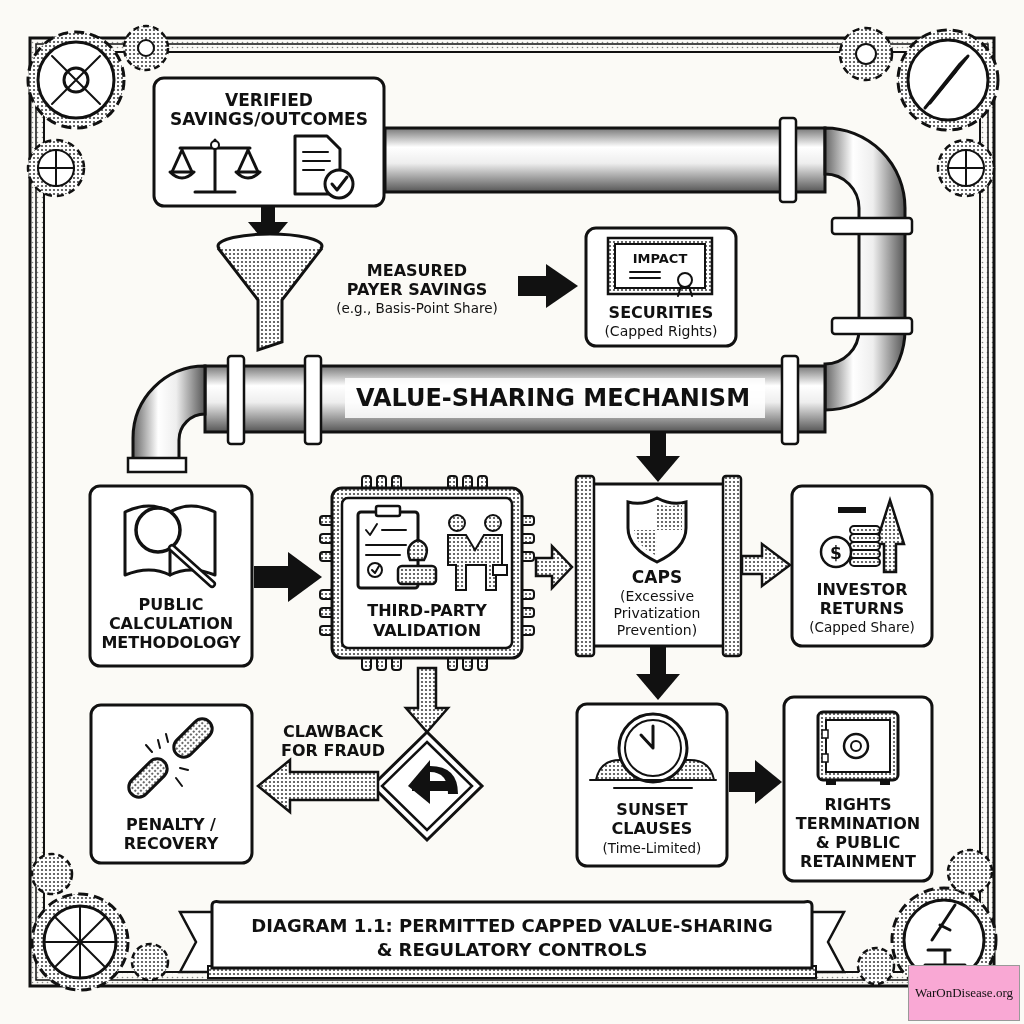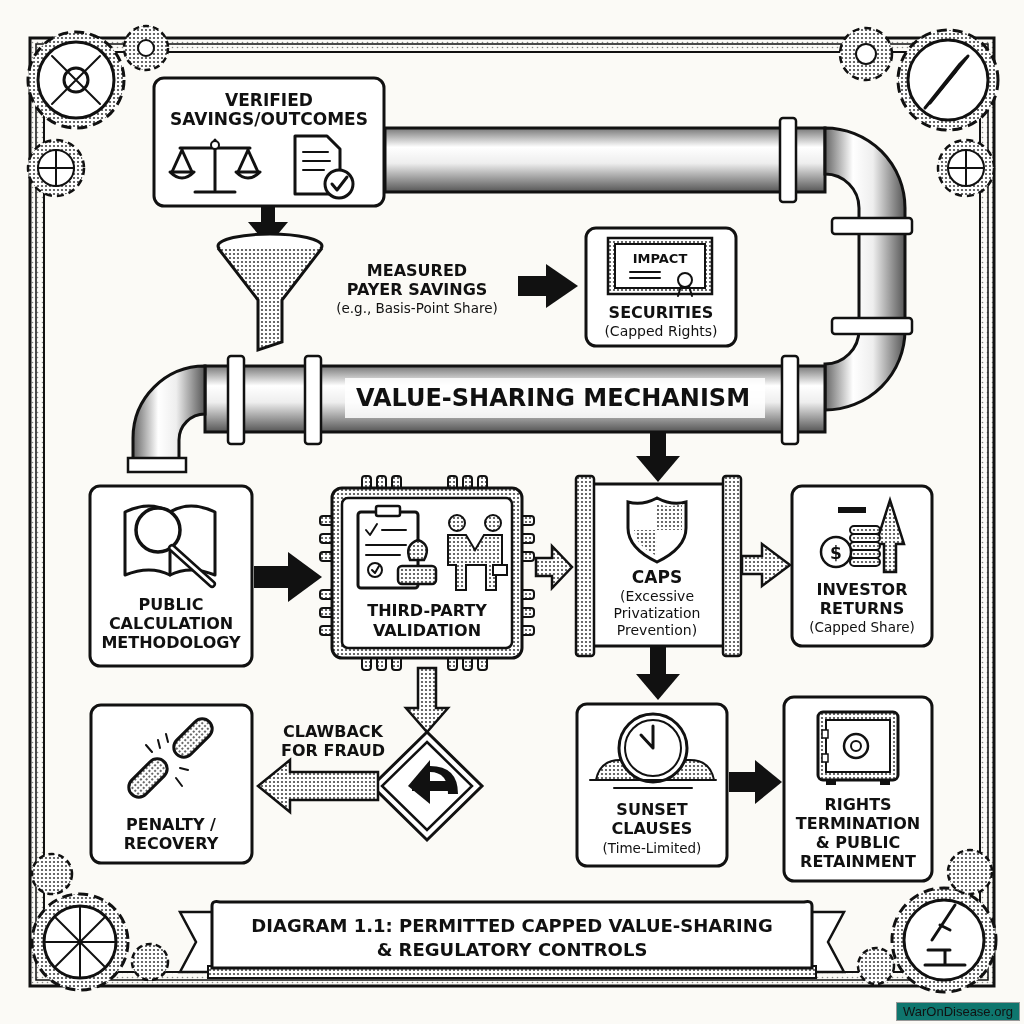--- a/index.html
+++ b/index.html
@@ -4,21 +4,21 @@
 <style>
   html,body{margin:0;padding:0;background:#fbfaf6;}
   body{width:1024px;height:1024px;position:relative;overflow:hidden;font-family:"DejaVu Sans","Liberation Sans",sans-serif;}
   svg{position:absolute;left:0;top:0;}
   .lbl{font-family:"DejaVu Sans","Liberation Sans",sans-serif;font-weight:bold;fill:#111;text-anchor:middle;}
   .sub{font-family:"DejaVu Sans","Liberation Sans",sans-serif;font-weight:normal;fill:#111;text-anchor:middle;}
   .box{fill:#fff;stroke:#111;stroke-width:3;}
   .ln{fill:none;stroke:#111;stroke-width:3;stroke-linecap:round;stroke-linejoin:round;}
   .thin{fill:none;stroke:#111;stroke-width:2;stroke-linecap:round;stroke-linejoin:round;}
   .blk{fill:#111;}
-  .watermark{position:absolute;right:4px;bottom:3px;background:#0f766e;border:1px solid #999;padding:1px 6px;font-family:Liberation Sans, sans-serif;font-size:13px;color:#111;}
+  .watermark{position:absolute;right:4px;bottom:3px;background:#f9a8d4;border:1px solid #999;padding:19px 6px;font-family:Liberation Serif, serif;font-size:13px;color:#111;}
 </style>
 </head>
 <body>
 
 <svg width="1024" height="1024" viewBox="0 0 1024 1024">
   <defs>
     <pattern id="dots" width="4" height="4" patternUnits="userSpaceOnUse">
       <rect width="4" height="4" fill="#fff"></rect>
       <circle cx="2" cy="2" r="1.1" fill="#444"></circle>
     </pattern>

